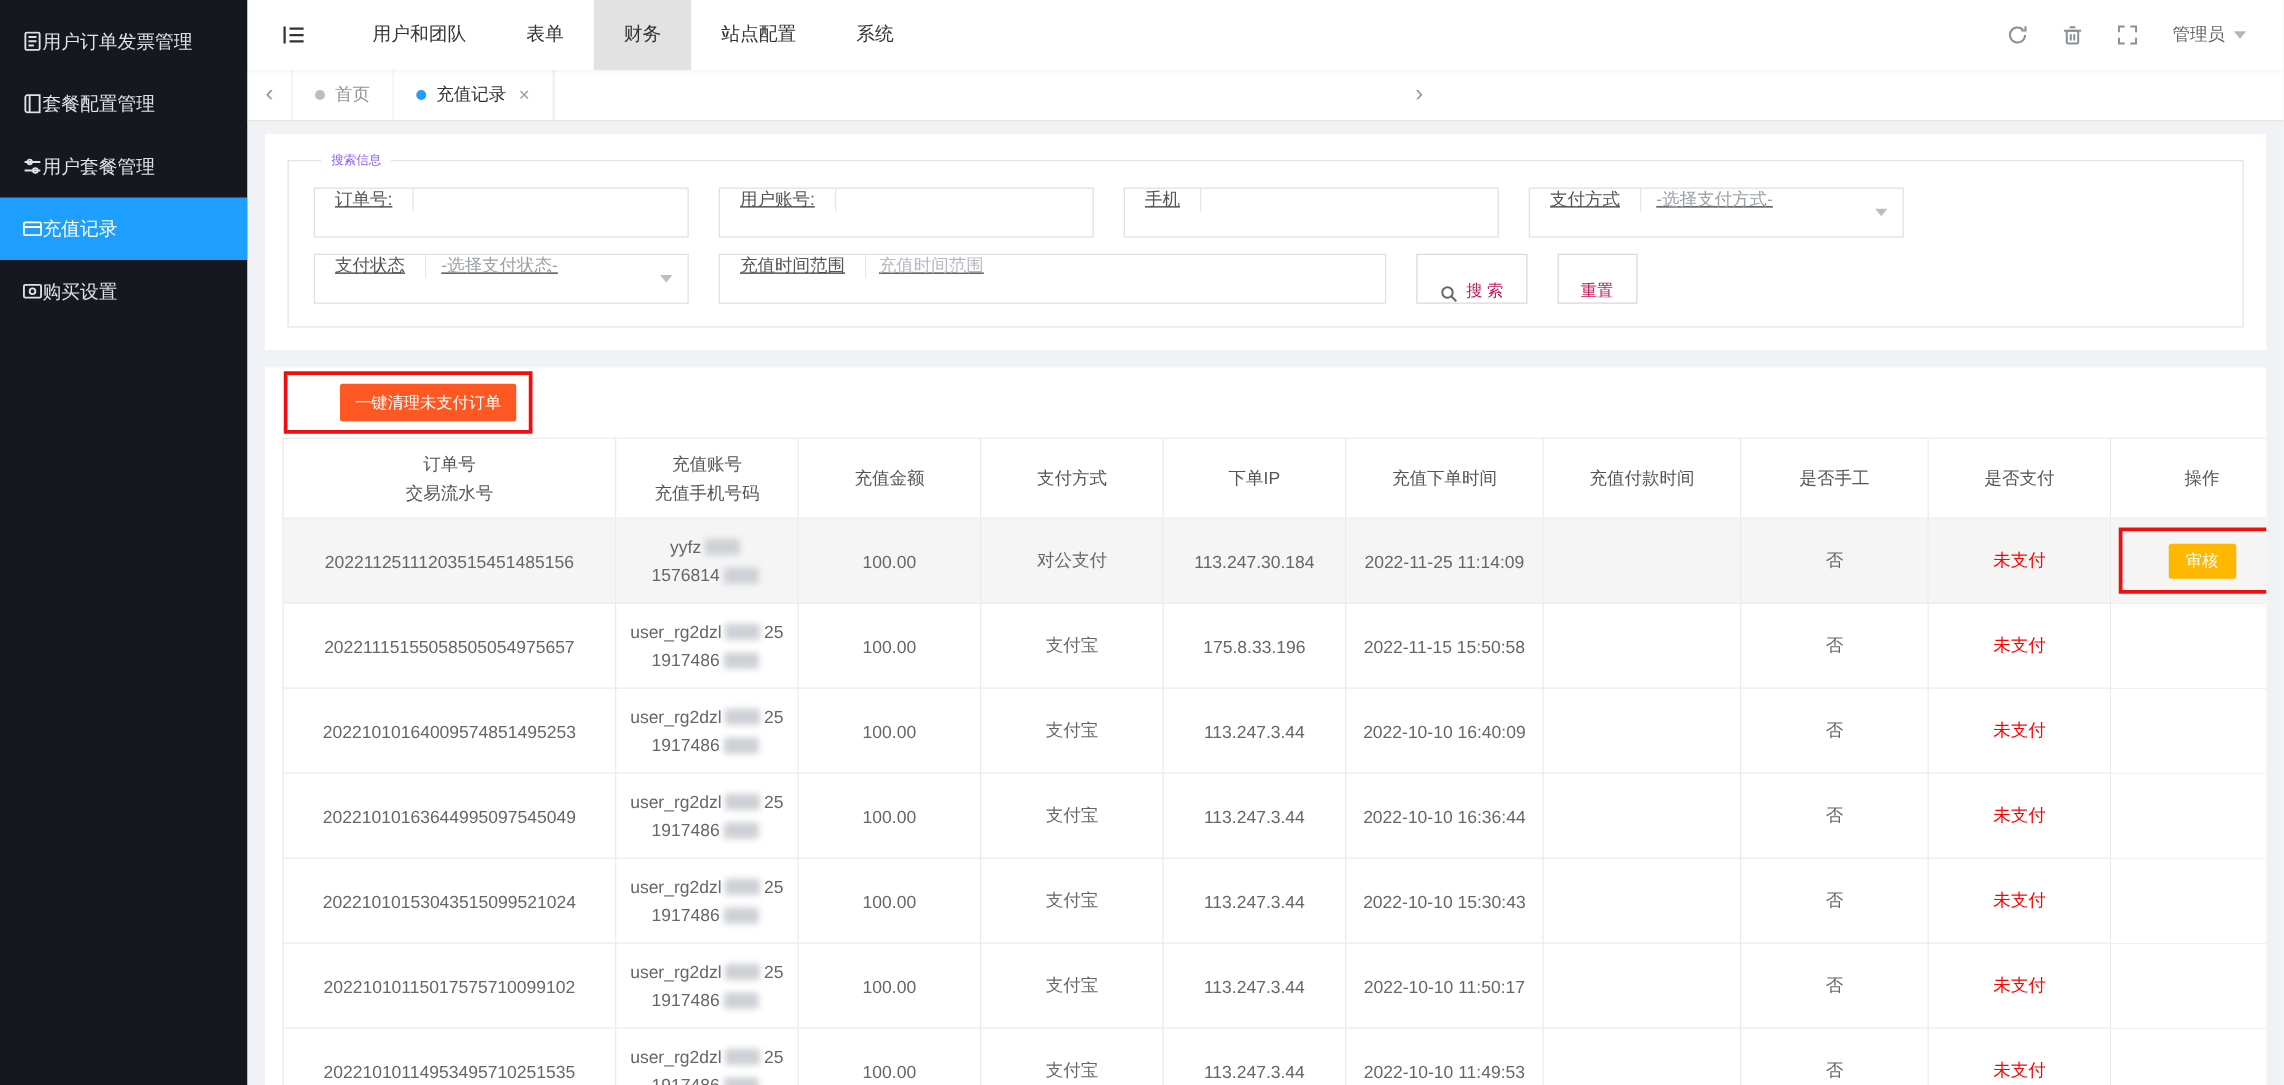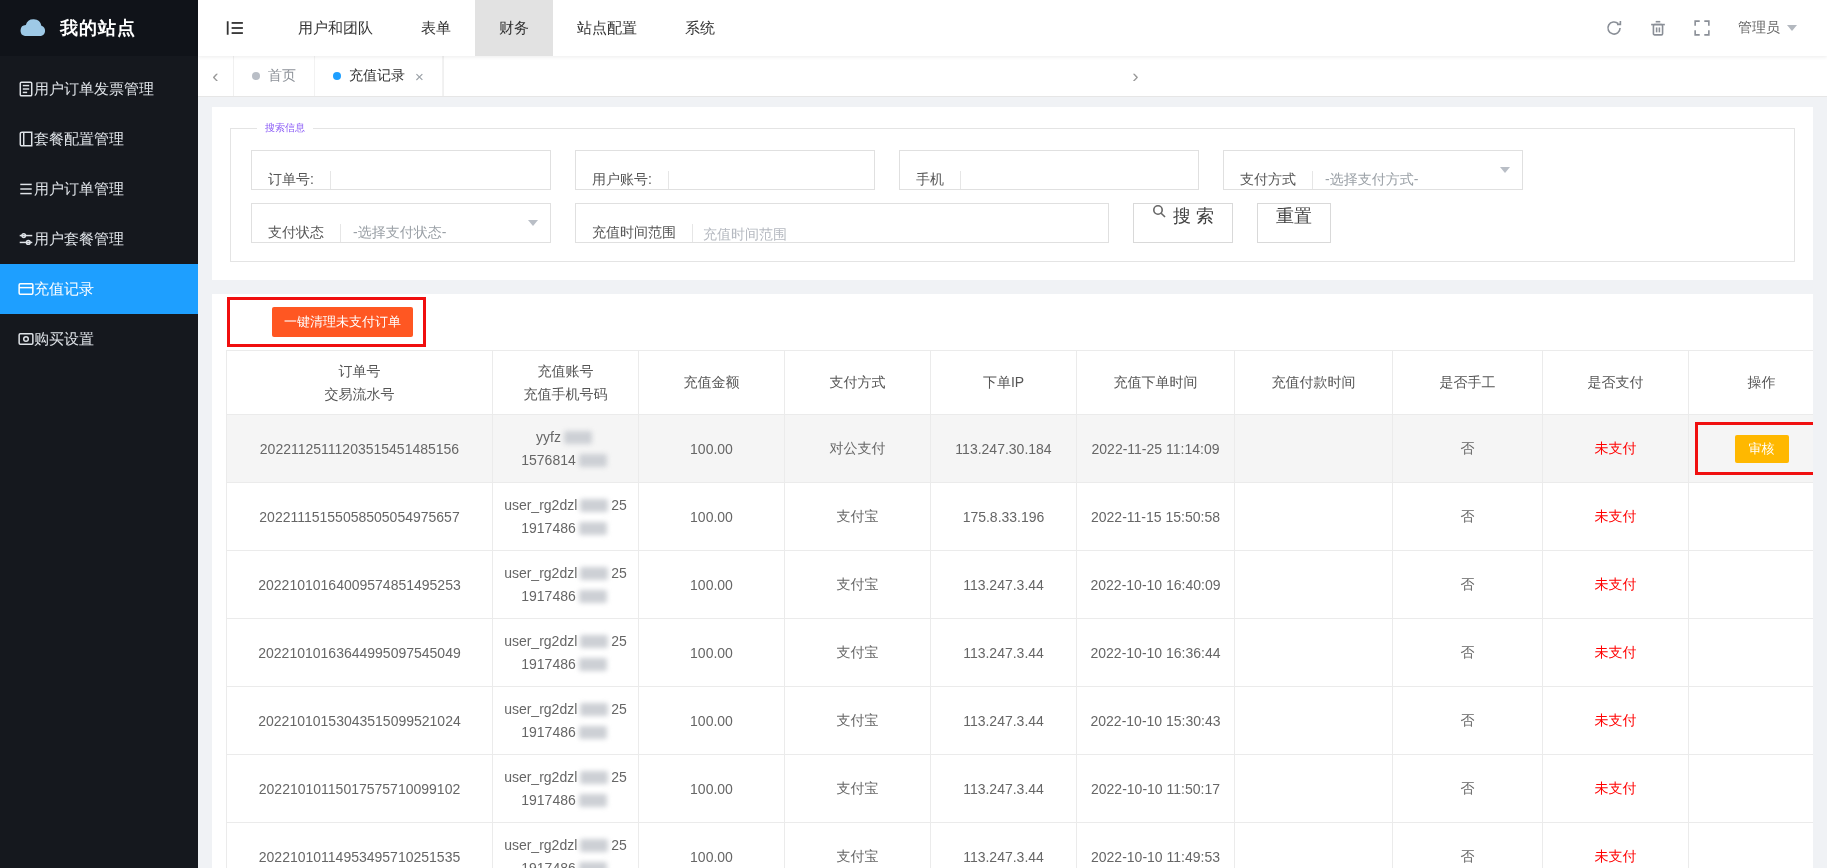--- a/index.html
+++ b/index.html
@@ -48,29 +48,29 @@
 
   
   .content { flex:1; background:#f0f2f5; padding:10px 14px 0; display:flex; flex-direction:column; gap:14px; overflow:hidden; min-height:0; }
   .card { background:#fff; }
 
   
   .search-card { padding:14px 18px 18px; }
   fieldset { border:1px solid #e4e4e4; padding:2px 20px 18px; }
   legend { font-size:10px; color:#8b5cf6; padding:0 8px; margin-left:6px; }
   .form-row { display:flex; align-items:center; gap:24px; margin-top:13px; }
-  .fgroup { display:flex; align-items:flex-end; border:1px solid #e0e0e0; height:40px; background:#fff; }
+  .fgroup { display:flex; align-items:flex-start; border:1px solid #e0e0e0; height:40px; background:#fff;text-decoration:underline; }
   .w300 { width:300px; }
   .wtime { width:534px; }
   .flabel { display:flex; align-items:center; justify-content:center; padding:0 16px; border-right:1px solid #e6e6e6; color:#555; font-size:14px; white-space:nowrap; }
   .finput { border:none; outline:none; flex:1; min-width:0; padding:0 10px; font-size:14px; color:#333; background:transparent; }
   .finput::placeholder { color:#b5b9c0; }
   .fvalue { flex:1; display:flex; align-items:center; padding:0 12px; color:#9aa0a6; font-size:14px; }
   .fg-caret { align-self:center; margin-right:12px; width:0; height:0; border-left:5px solid transparent; border-right:5px solid transparent; border-top:6px solid #b9bec6; }
-  .btn-plain { height:40px; padding:0 18px; background:#fff; border:1px solid #d9d9d9; font-size:18px; color:#404040; display:flex; align-items:flex-start; gap:7px; cursor:pointer; font-family:inherit; }
+  .btn-plain { height:40px; padding:0 18px; background:#fff; border:1px solid #d9d9d9; font-size:13px; color:#be185d; display:flex; align-items:flex-end; gap:7px; cursor:pointer; font-family:inherit; }
   .btn-plain svg { width:14px; height:14px; stroke:#666; stroke-width:1.6; fill:none; }
 
   
   .table-card { flex:1; padding:0 14px; min-height:0; overflow:hidden; }
   .toolbar-row { height:56px; display:flex; align-items:center; padding-left:14px; position:relative; }
   .annotate-wrap { position:relative; display:inline-block;padding-left:32px; }
   .btn-orange { background:#ff5722; color:#fff; border:none; height:30px; padding:0 12px; font-size:13px; border-radius:2px; cursor:pointer; font-family:inherit; white-space:nowrap; }
   .red-annotation { position:absolute; left:-13px; right:-13px; top:-10px; bottom:-10px; border:3px solid #f00f0f; pointer-events:none; }
 
   table { width:100%; border-collapse:collapse; table-layout:fixed; }
@@ -85,58 +85,40 @@
   .btn-audit { background:#ffb800; color:#fff; border:none; padding:5px 14px; font-size:13px; border-radius:2px; cursor:pointer; font-family:inherit; }
   .op-annotation { position:absolute; left:6px; right:6px; top:7px; bottom:7px; border:3px solid #f00f0f; pointer-events:none; }
   .blur { display:inline-block; width:28px; height:13px; background:#cdd0d5; border-radius:2px; filter:blur(2.5px); vertical-align:middle; margin:0 3px; }
 </style>
 </head>
 <body>
 
 <div class="app">
 
   <aside class="sidebar">
-    <div class="logo">
-      <span class="logo-icon">
-        <svg width="34" height="24" viewBox="0 0 34 24">
-            <path d="M9 21a5.5 5.5 0 0 1 .8-10.9A8 8 0 0 1 25.4 10.8 5.3 5.3 0 0 1 25 21z" fill="#9ec9e6"></path>
-          </svg>
-      </span>
-      <span class="logo-text">我的站点</span>
-    </div>
     <nav class="side-menu">
         <div class="side-item">
           <span class="side-icon">
             <svg viewBox="0 0 14 14">
               <rect x="2" y="1" width="10" height="12" rx="1"></rect>
               <line x1="4.2" y1="4" x2="9.8" y2="4"></line>
               <line x1="4.2" y1="7" x2="9.8" y2="7"></line>
               <line x1="4.2" y1="10" x2="8" y2="10"></line>
             </svg>
           </span>
           <span>用户订单发票管理</span>
         </div>
         <div class="side-item">
           <span class="side-icon">
             <svg viewBox="0 0 14 14">
               <path d="M3.5 1h8.5v12H3.5A1.5 1.5 0 0 1 2 11.5v-9A1.5 1.5 0 0 1 3.5 1z"></path>
               <line x1="5" y1="1" x2="5" y2="13"></line>
             </svg>
           </span>
           <span>套餐配置管理</span>
-        </div>
-        <div class="side-item">
-          <span class="side-icon">
-            <svg viewBox="0 0 14 14">
-              <line x1="2" y1="3" x2="12" y2="3"></line>
-              <line x1="2" y1="7" x2="12" y2="7"></line>
-              <line x1="2" y1="11" x2="12" y2="11"></line>
-            </svg>
-          </span>
-          <span>用户订单管理</span>
         </div>
         <div class="side-item">
           <span class="side-icon">
             <svg viewBox="0 0 14 14">
               <line x1="1.5" y1="4" x2="12.5" y2="4"></line>
               <circle cx="5" cy="4" r="1.6"></circle>
               <line x1="1.5" y1="10" x2="12.5" y2="10"></line>
               <circle cx="9" cy="10" r="1.6"></circle>
             </svg>
           </span>

